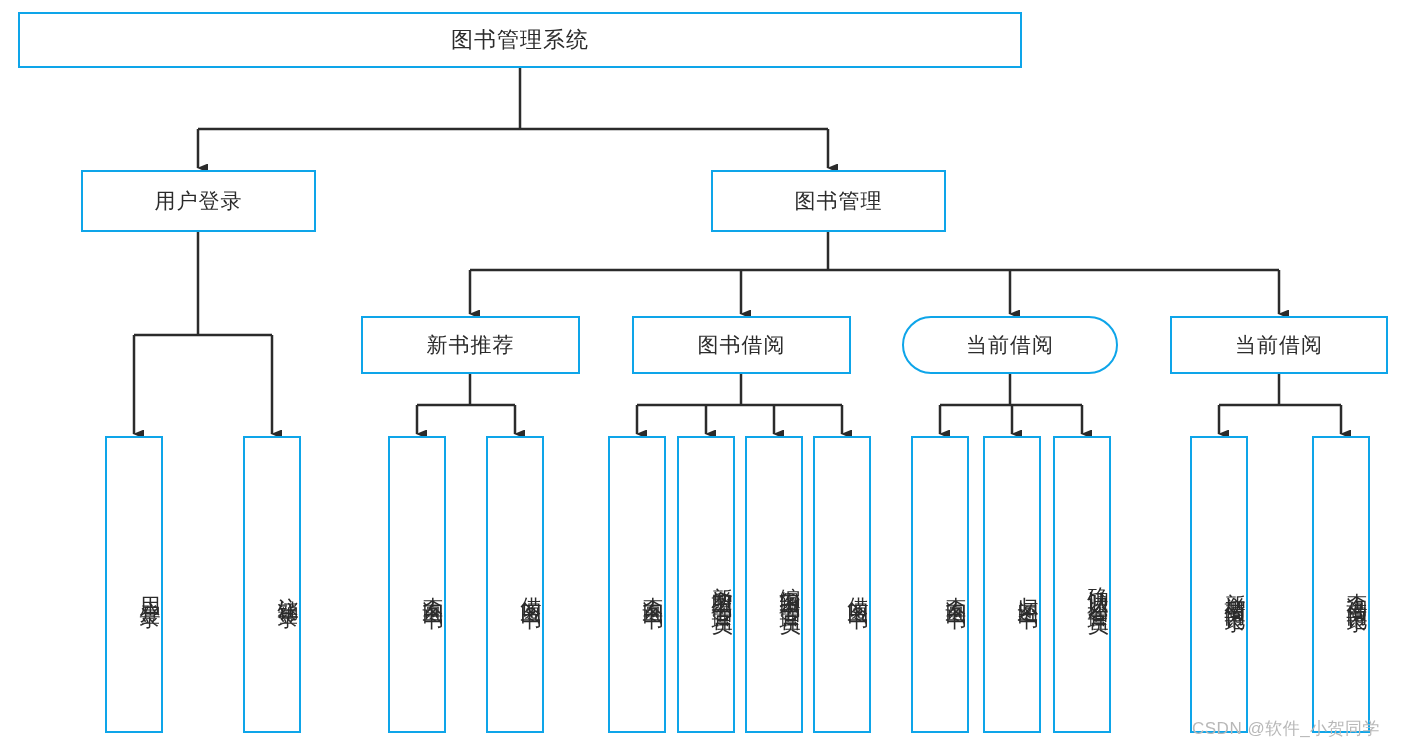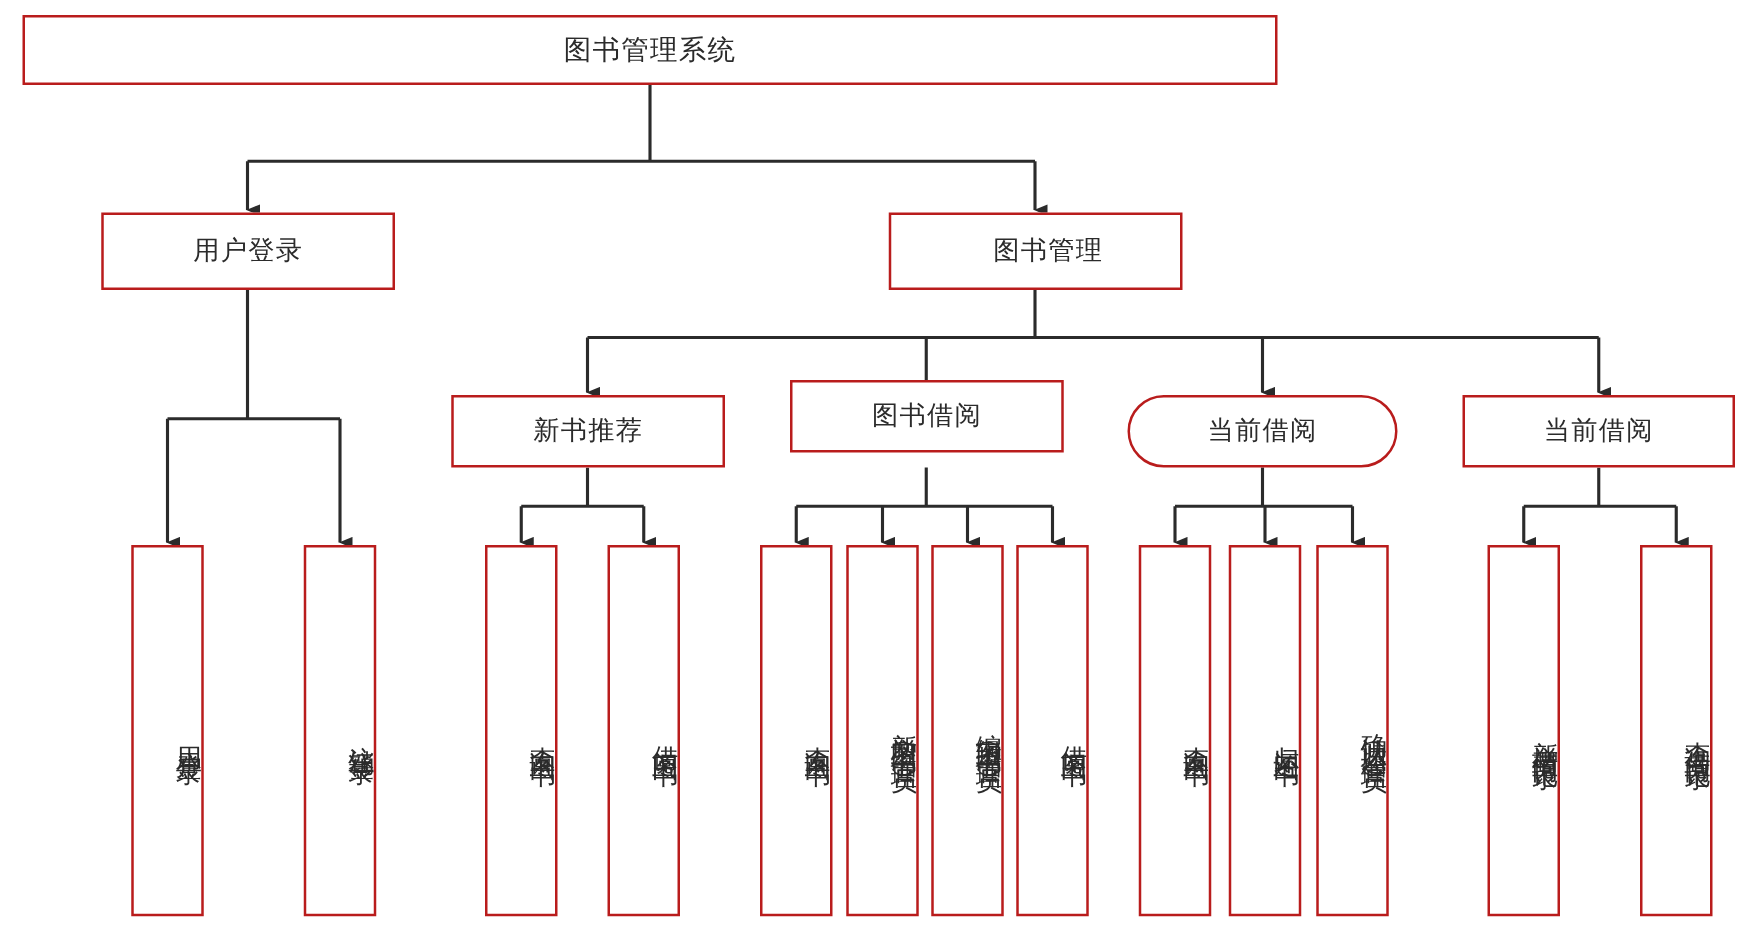--- a/index.html
+++ b/index.html
@@ -23,21 +23,21 @@
     left: 0;
     top: 0;
     width: 1405px;
     height: 747px;
     pointer-events: none;
   }
   .node {
     position: absolute;
     box-sizing: border-box;
     background: #ffffff;
-    border: 2px solid #b91c1c;
+    border: 2px solid #0ea5e9;
     display: flex;
     align-items: center;
     justify-content: center;
     color: #2b2b2b;
     z-index: 2;
   }
   .node.horiz {
     font-size: 21px;
     letter-spacing: 1px;
     line-height: 1.1;
@@ -123,21 +123,21 @@
   <div class="node horiz" id="n-l2-0" style="left: 81px; top: 170px; width: 235px; height: 62px;">
     <span class="label">用户登录</span>
   </div>
   <div class="node horiz" id="n-l2-1" style="left: 711px; top: 170px; width: 235px; height: 62px; padding-left: 20px;">
     <span class="label">图书管理</span>
   </div>
 
   <div class="node horiz" id="n-l3-0" style="left: 361px; top: 316px; width: 219px; height: 58px;">
     <span class="label">新书推荐</span>
   </div>
-  <div class="node horiz" id="n-l3-1" style="left: 632px; top: 304px; width: 219px; height: 58px;">
+  <div class="node horiz" id="n-l3-1" style="left: 632px; top: 316px; width: 219px; height: 58px;">
     <span class="label">图书借阅</span>
   </div>
   <div class="node horiz" id="n-l3-2" style="left: 902px; top: 316px; width: 216px; height: 58px; border-radius: 29px;">
     <span class="label">当前借阅</span>
   </div>
   <div class="node horiz" id="n-l3-3" style="left: 1170px; top: 316px; width: 218px; height: 58px;">
     <span class="label">当前借阅</span>
   </div>
 
   <div class="node vert" id="n-leaf-0" style="left: 105px; top: 436px; width: 58px; height: 297px;">
@@ -173,13 +173,14 @@
   <div class="node vert" id="n-leaf-10" style="left: 1053px; top: 436px; width: 58px; height: 297px;">
     <span class="label">确认归还（管理员）</span>
   </div>
   <div class="node vert" id="n-leaf-11" style="left: 1190px; top: 436px; width: 58px; height: 297px;">
     <span class="label">新增借阅记录</span>
   </div>
   <div class="node vert" id="n-leaf-12" style="left: 1312px; top: 436px; width: 58px; height: 297px;">
     <span class="label">查询借阅记录</span>
   </div>
 
+  <div class="watermark" id="wm" style="left: 1192px; top: 717px;">CSDN @软件_小贺同学</div>
 </div>
 
 </body></html>

